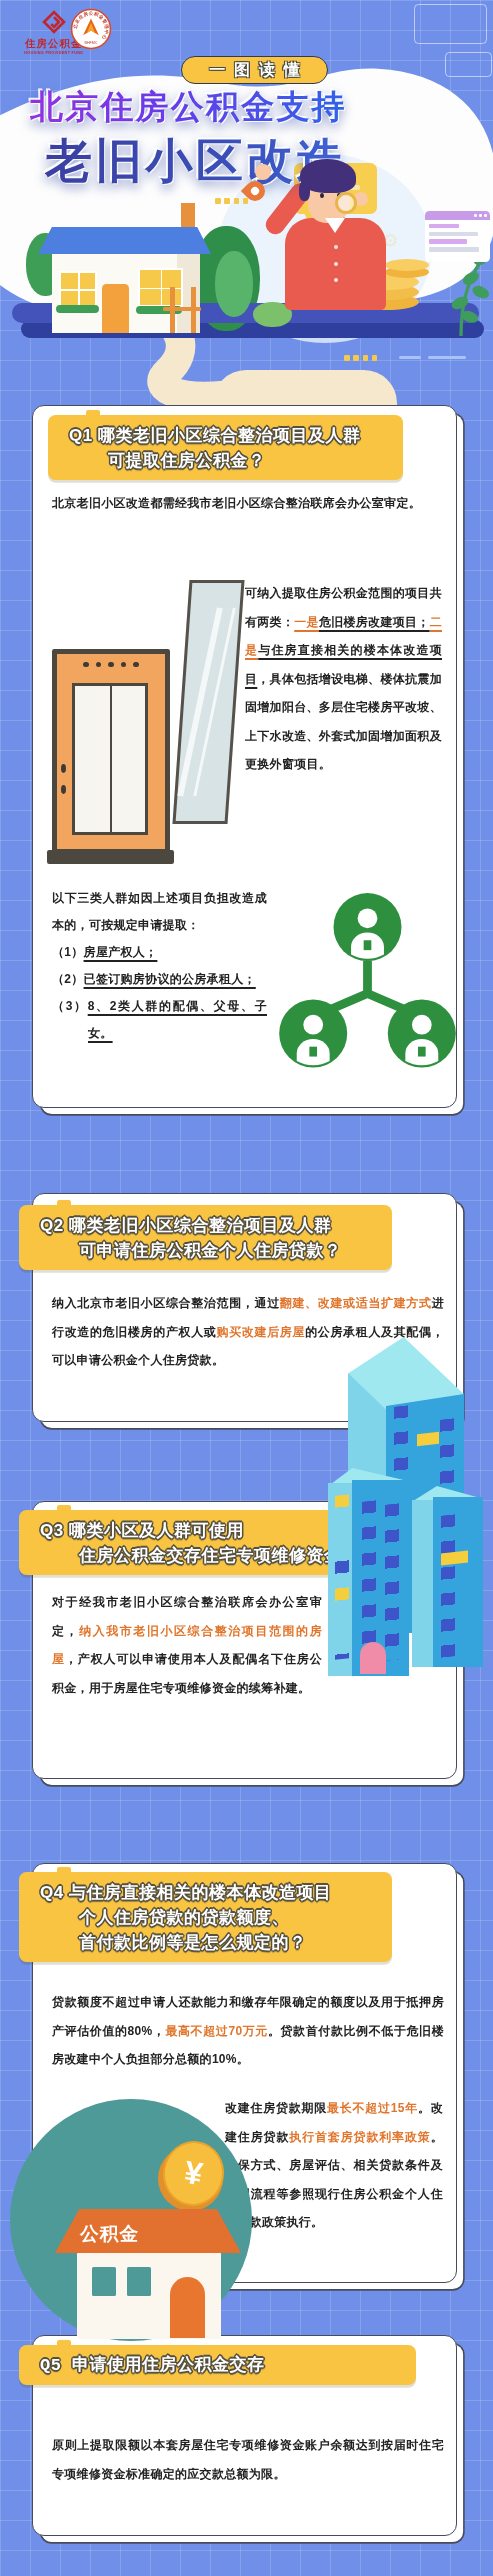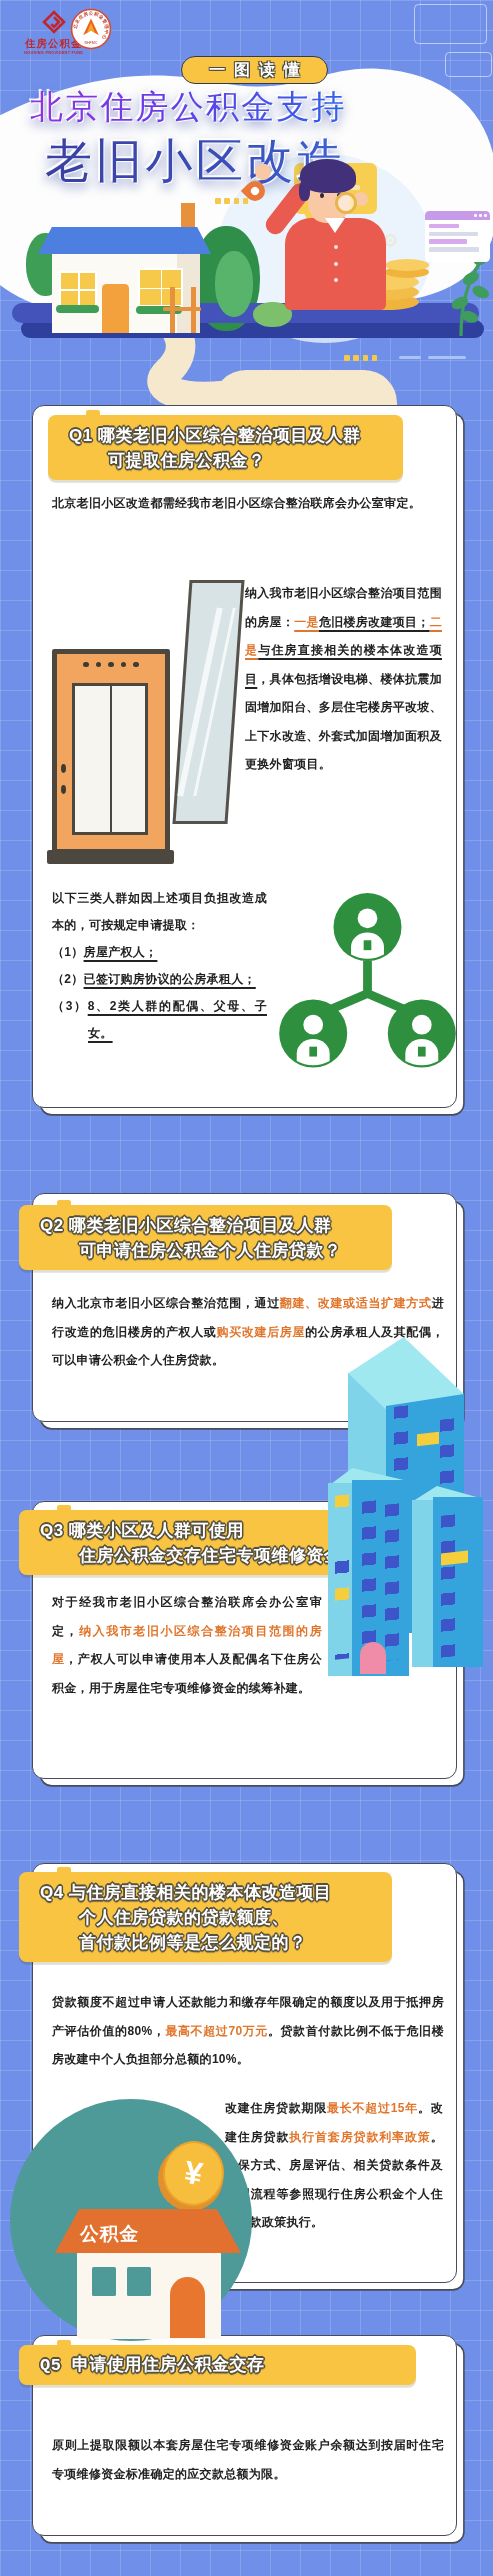--- a/index.html
+++ b/index.html
@@ -21,21 +21,21 @@
   .seal{left:70px;top:7.7px;width:42px;height:42px;z-index:3;}
   .ribbon{
     left:181px;top:56px;width:145px;height:26px;z-index:3;
     background:#F9C441;border:1.6px solid #2E3A55;border-radius:14.2px;
     display:flex;align-items:center;justify-content:center;
   }
   .ribbon span{
     font-size:16px;font-weight:900;color:#fff;letter-spacing:8.8px;padding-left:8.8px;
     text-shadow:-1.1px -1.1px 0 #4A4A3F,1.1px -1.1px 0 #4A4A3F,-1.1px 1.1px 0 #4A4A3F,1.1px 1.1px 0 #4A4A3F;
   }
-  .title{z-index:3;font-weight:400;white-space:nowrap;
+  .title{z-index:3;font-weight:700;white-space:nowrap;
     -webkit-background-clip:text;background-clip:text;color:transparent;
     filter:drop-shadow(1.1px 1.1px 0 rgba(255,255,255,.9)) drop-shadow(-1.1px -1.1px 0 rgba(255,255,255,.9)) drop-shadow(0 5px 5.5px rgba(47,70,160,.40));
   }
   .t1{left:30px;top:85px;font-size:33px;letter-spacing:2.2px;
       background-image:linear-gradient(92deg,#9233DF 0%,#6A3BE8 40%,#2F63E8 100%);}
   .t2{left:45px;top:130px;font-size:47px;letter-spacing:3.3px;
       background-image:linear-gradient(92deg,#3B3FA2 0%,#3A4FB8 60%,#3E63D7 100%);}
   .deco-win{border:1.6px solid rgba(255,255,255,.55);border-radius:4.4px;z-index:1;}
   .deco-line{background:#A9C4F4;border-radius:2.2px;z-index:2;}
   .dotrow{display:flex;gap:3.8px;z-index:3;}
@@ -317,21 +317,21 @@
         <i></i>
       </div>
     <div class="doors">
         <div class="split"></div>
       </div>
     <div class="handle" style="top:110px;left:4.4px;"></div>
     <div class="handle" style="top:131px;left:4.4px;"></div>
   </div>
   <div class="abs elev-base"></div>
 
-  <div class="body-text" style="left:245px;top:579px;width:197px;"><span>纳入我市老旧小区综合整治项目范围的房屋：</span><span class="orange u">一是</span><span class="u">危旧楼房改建项目；</span><span class="orange u">二是</span><span class="u">与住房直接相关的楼本体改造项目</span><span>，具体包括增设电梯、楼体抗震加固增加阳台、多层住宅楼房平改坡、上下水改造、外套式加固增加面积及更换外窗项目。</span></div>
+  <div class="body-text" style="left:245px;top:579px;width:197px;"><span>可纳入提取住房公积金范围的项目共有两类：</span><span class="orange u">一是</span><span class="u">危旧楼房改建项目；</span><span class="orange u">二是</span><span class="u">与住房直接相关的楼本体改造项目</span><span>，具体包括增设电梯、楼体抗震加固增加阳台、多层住宅楼房平改坡、上下水改造、外套式加固增加面积及更换外窗项目。</span></div>
 
   <div class="body-text list" style="left:52px;top:885px;width:215px;">
     <div>以下三类人群如因上述项目负担改造成本的，可按规定申请提取：</div>
     <div class="item"><span>（1）</span><span class="u">房屋产权人；</span></div>
     <div class="item"><span>（2）</span><span class="u">已签订购房协议的公房承租人；</span></div>
     <div class="item"><span>（3）</span><span class="u">8、2类人群的配偶、父母、子女。</span></div>
   </div>
 
   <svg class="abs" style="left:277px;top:892px;z-index:3;" width="181" height="181" viewBox="0 0 330 330">
     <g stroke="#2E8F3F" stroke-width="16" fill="none">

